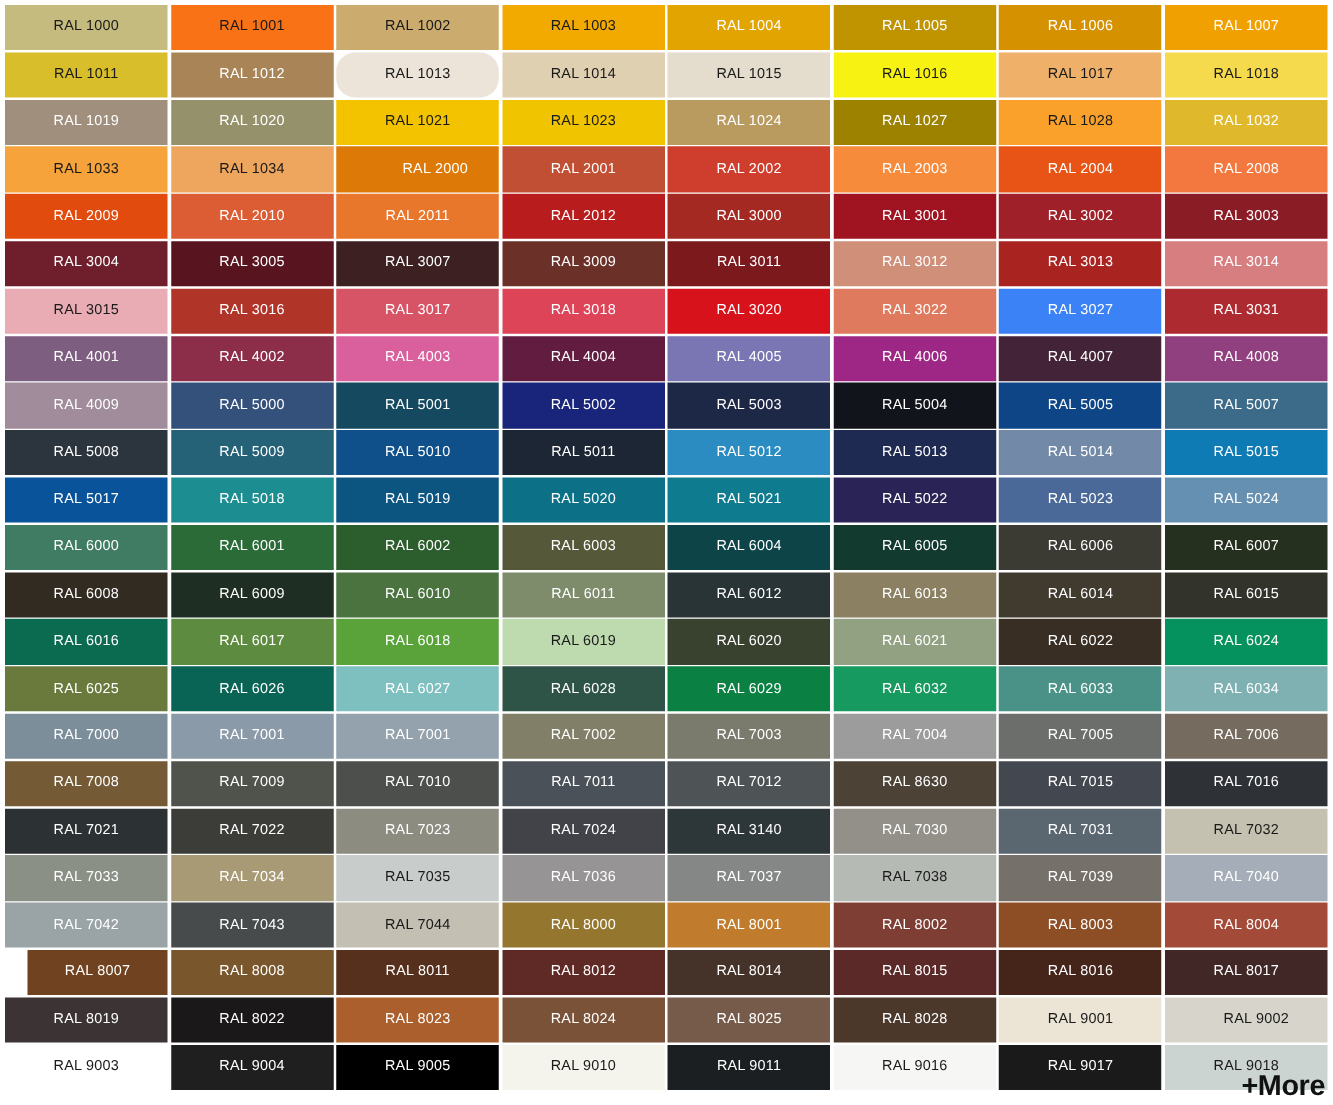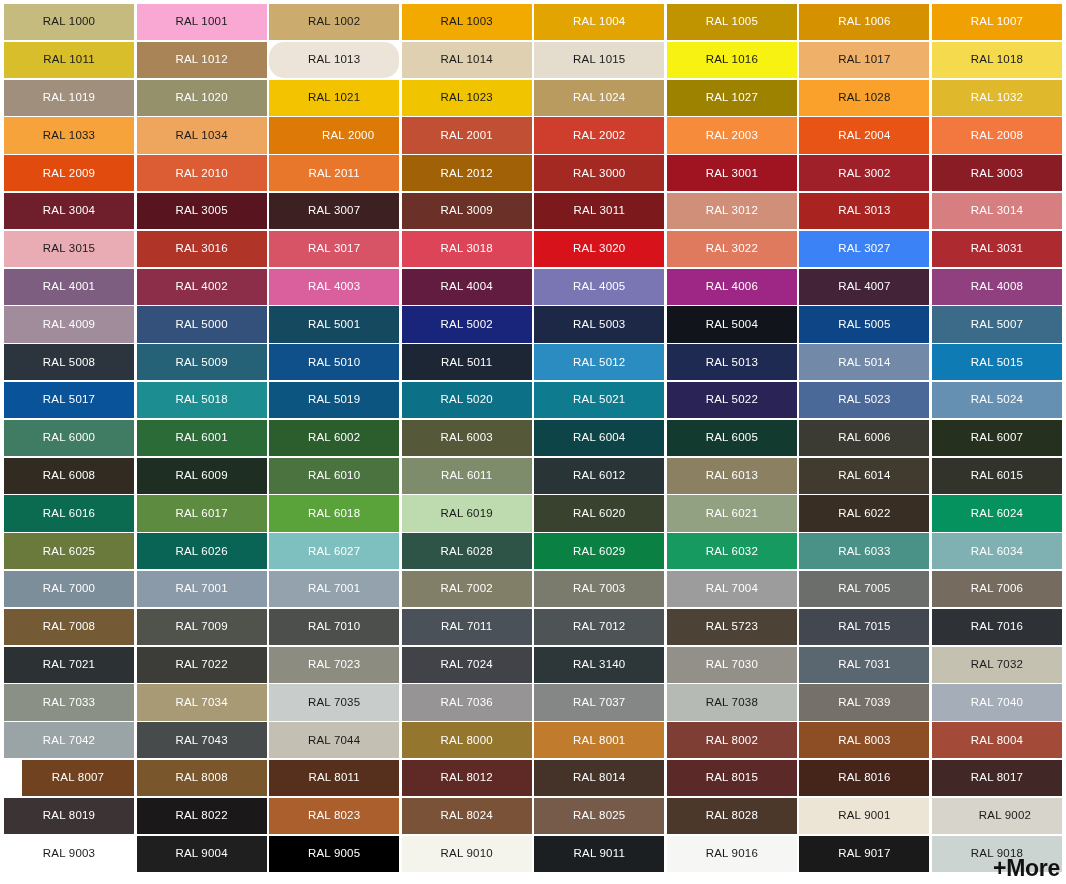--- a/index.html
+++ b/index.html
@@ -55,21 +55,21 @@
   }
 </style>
 </head>
 <body>
 
 <div id="chart">
   <div class="grid">
       <div class="swatch dark-text" style="background-color: rgb(197, 187, 127);">
         <span>RAL 1000</span>
       </div>
-      <div class="swatch dark-text" style="background-color: #f9a8d4; text-align: right;">
+      <div class="swatch dark-text" style="background-color: #f97316; text-align: right;">
         <span>RAL 1001</span>
       </div>
       <div class="swatch dark-text" style="background-color: rgb(204, 172, 110);">
         <span>RAL 1002</span>
       </div>
       <div class="swatch dark-text" style="background-color: rgb(242, 170, 0);">
         <span>RAL 1003</span>
       </div>
       <div class="swatch light-text" style="background-color: rgb(226, 164, 0);">
         <span>RAL 1004</span>
@@ -157,21 +157,21 @@
       </div>
       <div class="swatch light-text" style="background-color: rgb(225, 75, 14);">
         <span>RAL 2009</span>
       </div>
       <div class="swatch light-text" style="background-color: rgb(220, 92, 52);">
         <span>RAL 2010</span>
       </div>
       <div class="swatch light-text" style="background-color: rgb(232, 118, 43);">
         <span>RAL 2011</span>
       </div>
-      <div class="swatch light-text" style="background-color: #a16207; justify-content: center;">
+      <div class="swatch light-text" style="background-color: #b91c1c; justify-content: center;">
         <span>RAL 2012</span>
       </div>
       <div class="swatch light-text" style="background-color: rgb(165, 41, 35);">
         <span>RAL 3000</span>
       </div>
       <div class="swatch light-text" style="background-color: rgb(160, 20, 33);">
         <span>RAL 3001</span>
       </div>
       <div class="swatch light-text" style="background-color: rgb(159, 32, 40);">
         <span>RAL 3002</span>
@@ -452,21 +452,21 @@
       <div class="swatch light-text" style="background-color: rgb(76, 79, 76);">
         <span>RAL 7010</span>
       </div>
       <div class="swatch light-text" style="background-color: rgb(74, 81, 88);">
         <span>RAL 7011</span>
       </div>
       <div class="swatch light-text" style="background-color: rgb(78, 84, 86);">
         <span>RAL 7012</span>
       </div>
       <div class="swatch light-text" style="background-color: rgb(77, 66, 54);">
-        <span>RAL 5723</span>
+        <span>RAL 8630</span>
       </div>
       <div class="swatch light-text" style="background-color: rgb(67, 71, 80);">
         <span>RAL 7015</span>
       </div>
       <div class="swatch light-text" style="background-color: rgb(46, 50, 54);">
         <span>RAL 7016</span>
       </div>
       <div class="swatch light-text" style="background-color: rgb(44, 49, 51);">
         <span>RAL 7021</span>
       </div>

